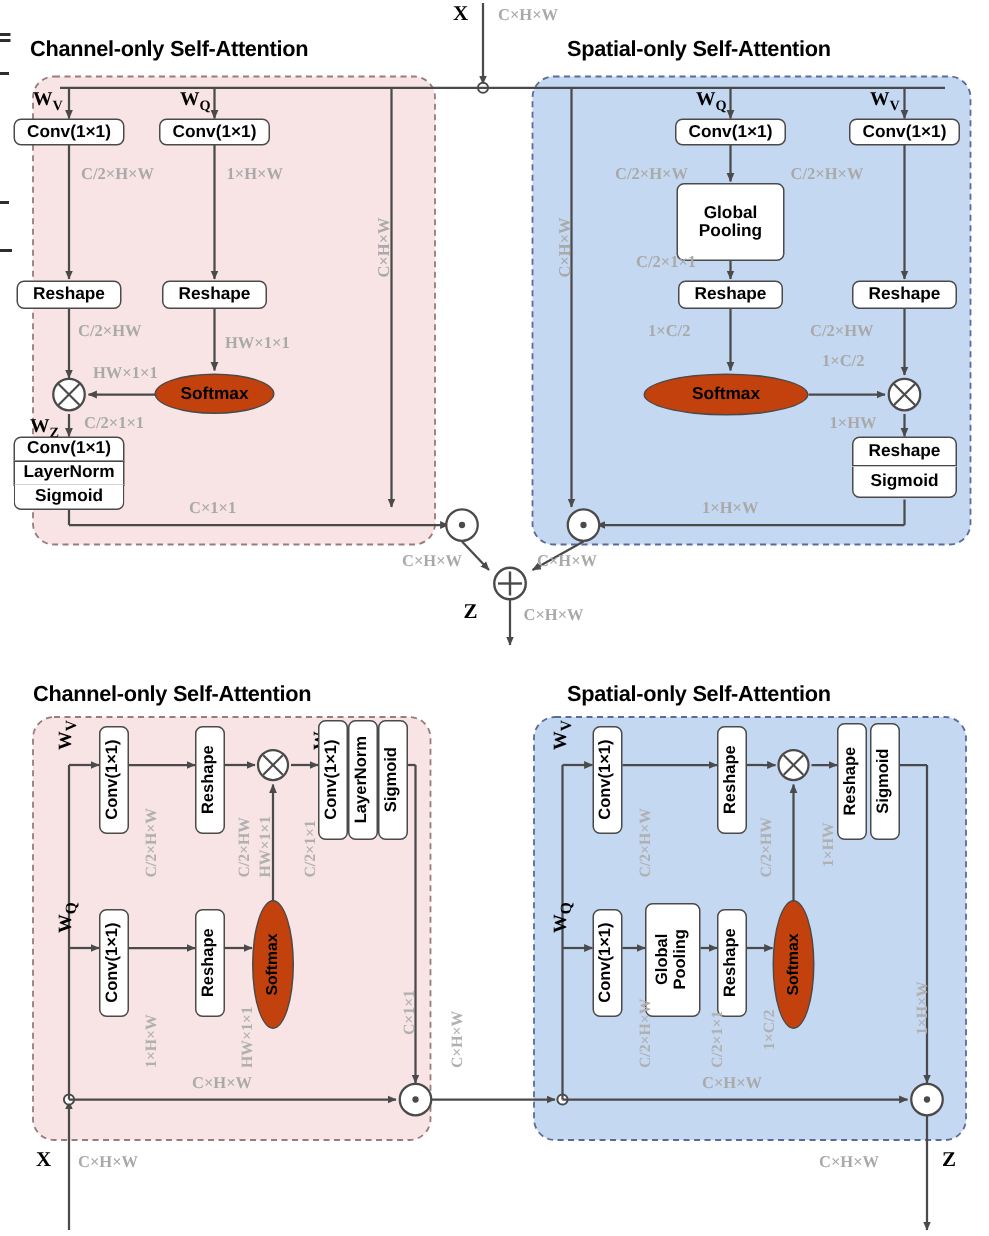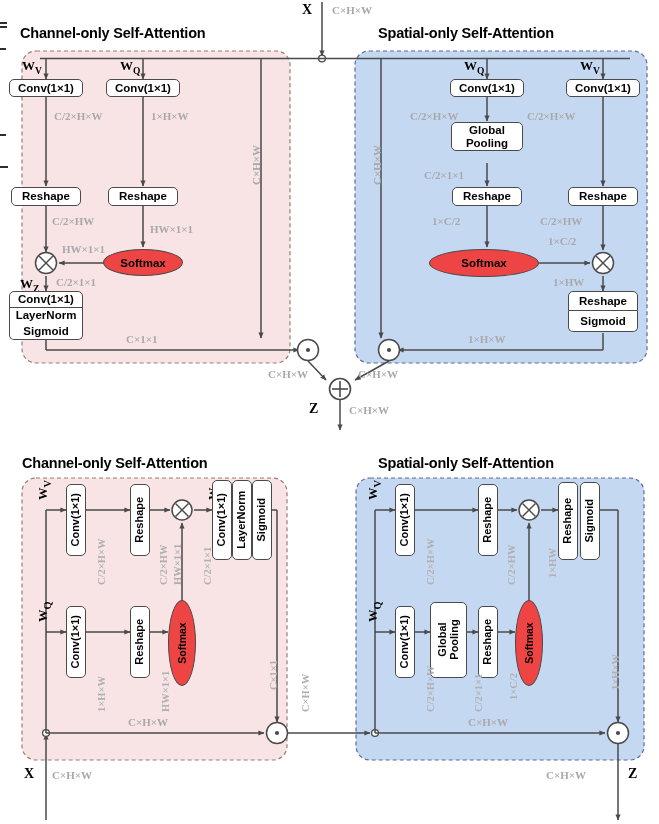--- a/index.html
+++ b/index.html
@@ -42,21 +42,21 @@
          font-size:11px;color:#000;white-space:pre;line-height:1.05;
          transform:rotate(-90deg);display:block;text-align:center;}
   .vdim{position:absolute;font-family:"Liberation Serif",serif;
         font-weight:bold;font-size:10.5px;color:#b0b0b0;white-space:nowrap;
         transform:rotate(-90deg);transform-origin:left top;}
   .vwlbl{position:absolute;font-family:"Liberation Serif",serif;
         font-weight:bold;font-size:12.5px;color:#000;white-space:nowrap;
         transform:rotate(-90deg);transform-origin:left top;}
 
   
-  .ell{position:absolute;box-sizing:border-box;background:#ef4444;
+  .ell{position:absolute;box-sizing:border-box;background:#c2410c;
        border:1.6px solid #4a4a4a;border-radius:50%;
        display:flex;align-items:center;justify-content:center;
        font-family:"Liberation Sans",sans-serif;font-weight:bold;
        font-size:11.5px;color:#000;}
   .ell.vert > span{transform:rotate(-90deg);white-space:pre;display:block;
        font-size:10.5px;}
 
   
   .artifact{position:absolute;background:#2e2e2e;}
 </style>
@@ -253,21 +253,21 @@
   <div class="dim" style="left:250px;top:185px;transform:rotate(-90deg);transform-origin:left top;">C×H×W</div>
 
   <div class="wlbl" style="left:464px;top:58px;"><span>W</span><sub>Q</sub></div>
   <div class="wlbl" style="left:580px;top:58px;"><span>W</span><sub>V</sub></div>
 
   <div class="node" style="left:450px;top:79px;width:74px;height:18px;">Conv(1×1)</div>
   <div class="node" style="left:566px;top:79px;width:74px;height:18px;">Conv(1×1)</div>
   <div class="dim" style="left:410px;top:110px;">C/2×H×W</div>
   <div class="dim" style="left:527px;top:110px;">C/2×H×W</div>
 
-  <div class="node" style="left:451px;top:122px;width:72px;height:29px;">Global
+  <div class="node" style="left:451px;top:122px;width:72px;height:52px;">Global
 Pooling</div>
   <div class="dim" style="left:424px;top:169px;">C/2×1×1</div>
 
   <div class="node" style="left:452px;top:187px;width:70px;height:19px;">Reshape</div>
   <div class="node" style="left:568px;top:187px;width:70px;height:19px;">Reshape</div>
   <div class="dim" style="left:432px;top:215px;">1×C/2</div>
   <div class="dim" style="left:540px;top:215px;">C/2×HW</div>
   <div class="dim" style="left:548px;top:235px;">1×C/2</div>
 
   <div class="ell" style="left:429px;top:249px;width:110px;height:28px;">Softmax</div>

